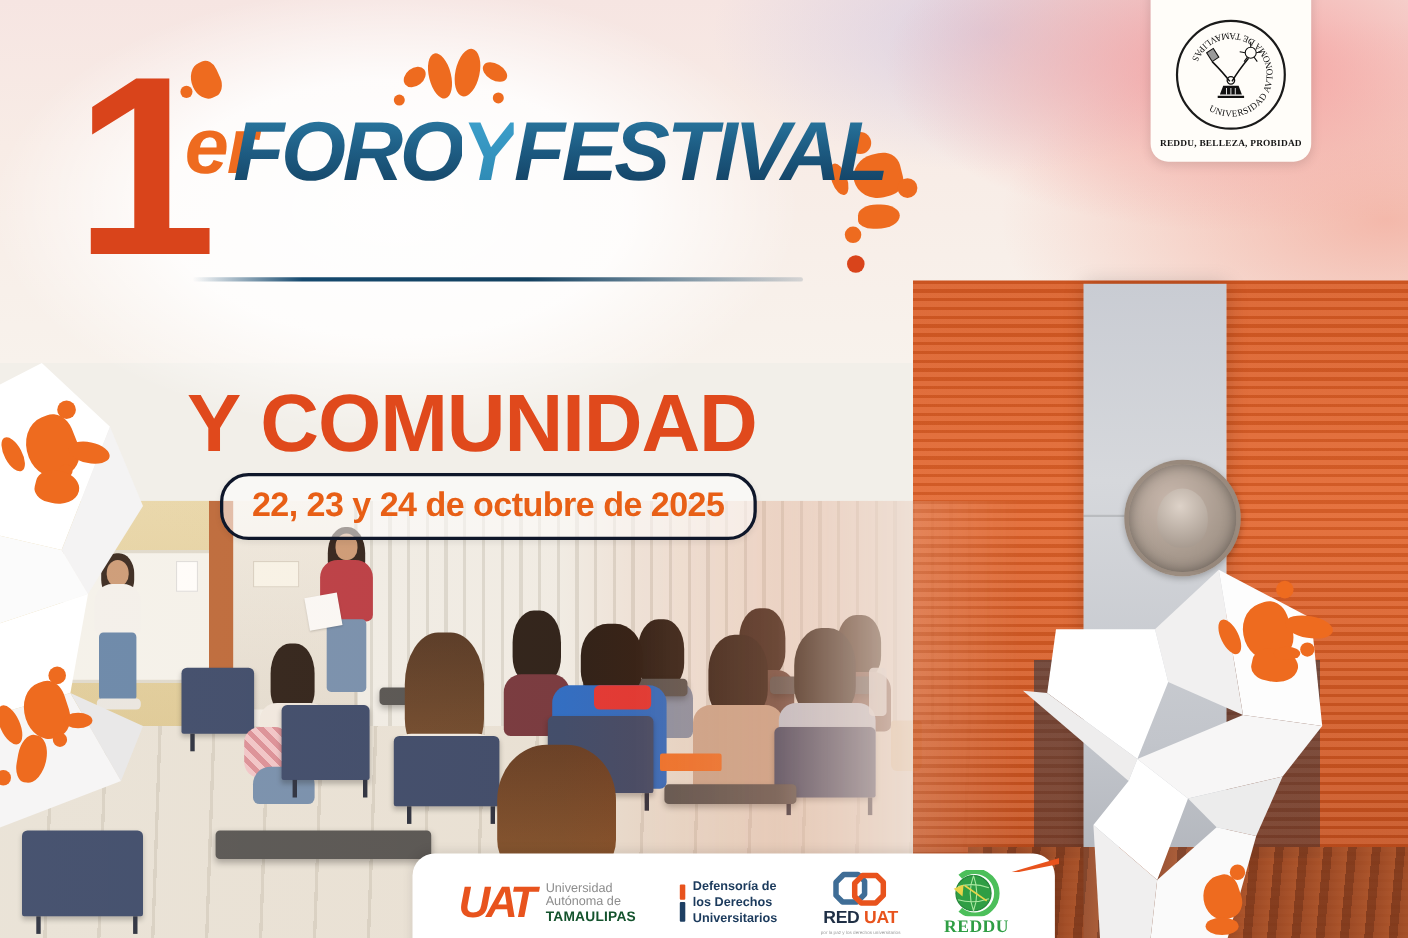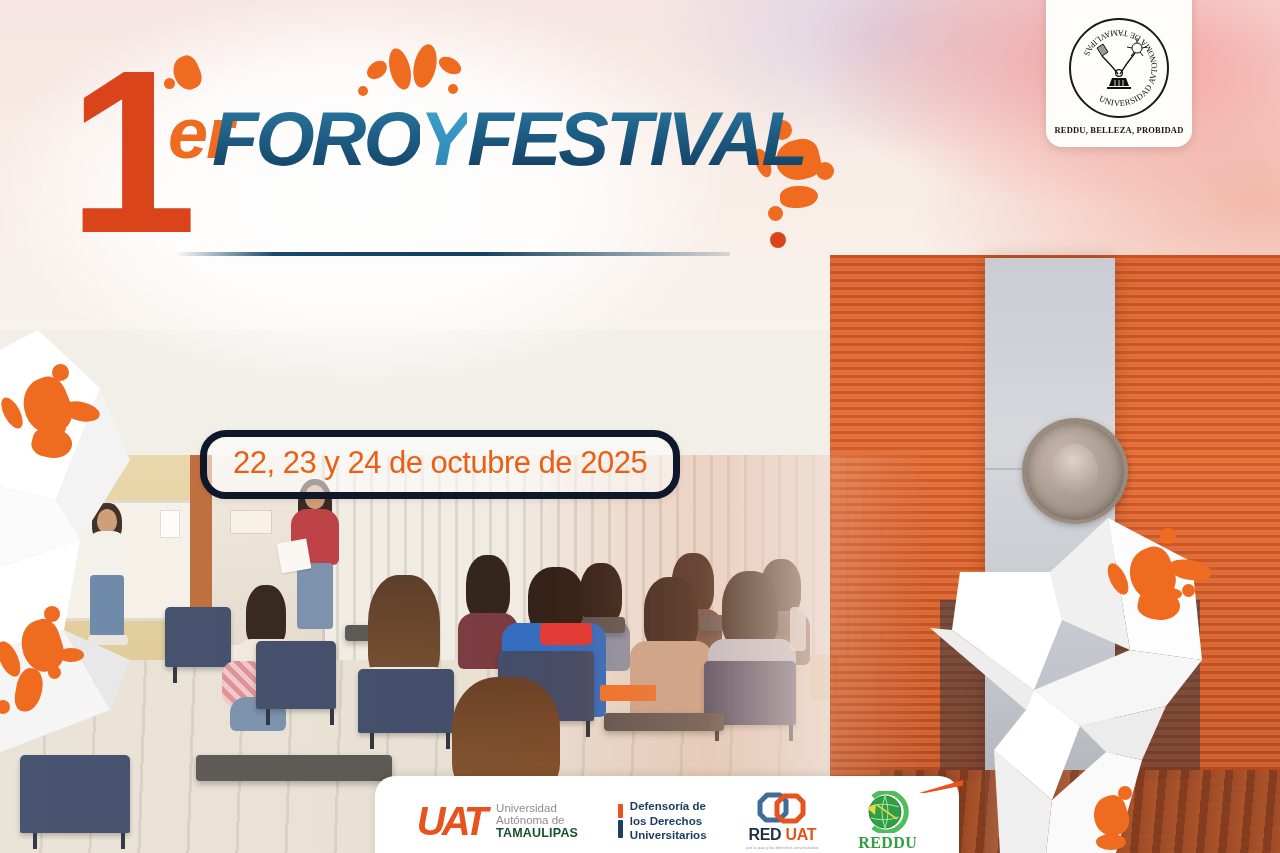--- a/index.html
+++ b/index.html
@@ -137,23 +137,23 @@
   }
   .line3,.line4{
     position:absolute;white-space:nowrap;font-weight:bold;font-size:74px;letter-spacing:-1px;
     color:#e0491c;
   }
   .line3{left:107px;top:268px;}
   .line4{left:170px;top:342px;}
 
   .date-badge{
     position:absolute;left:200px;top:430px;
-    padding:8px 26px 11px;border:7px solid #0f172a;border-radius:26px;
+    padding:8px 26px 11px;border:3px solid #0f172a;border-radius:26px;
     background:rgba(255,255,255,.55);
-    color:#e85f16;font-size:31px;font-weight:normal;letter-spacing:-.5px;
+    color:#e85f16;font-size:31px;font-weight:bold;letter-spacing:-.5px;
     box-shadow:0 2px 6px rgba(0,0,0,.08);
   }
 
   
   .seal-card{
     position:absolute;left:1046px;top:-20px;width:146px;height:155px;
     background:#fffdf9;border-radius:0 0 16px 16px;
     box-shadow:0 3px 10px rgba(0,0,0,.12);
     display:flex;flex-direction:column;align-items:center;justify-content:flex-end;padding-bottom:12px;
   }
@@ -384,20 +384,21 @@
       <div class="sc" style="left:20px;top:122px;width:16px;height:16px;background:#d9441b;"></div>
     </div>
 
     <div class="line1">
       <span class="w-foro">FORO</span><span class="w-y">Y</span><span class="w-festival">FESTIVAL</span>
     </div>
 
 
     <div class="rule"></div>
 
+    <div class="line4">Y COMUNIDAD</div>
 
     <div class="date-badge">22, 23 y 24 de octubre de 2025</div>
   </div>
 
   <div class="seal-card">
     <div class="seal-ring">
       <svg width="100" height="100" viewBox="0 0 100 100">
         <defs>
           <path id="arcpath" d="M 50,50 m -38,0 a 38,38 0 1,0 76,0 a 38,38 0 1,0 -76,0"></path>
         </defs>

